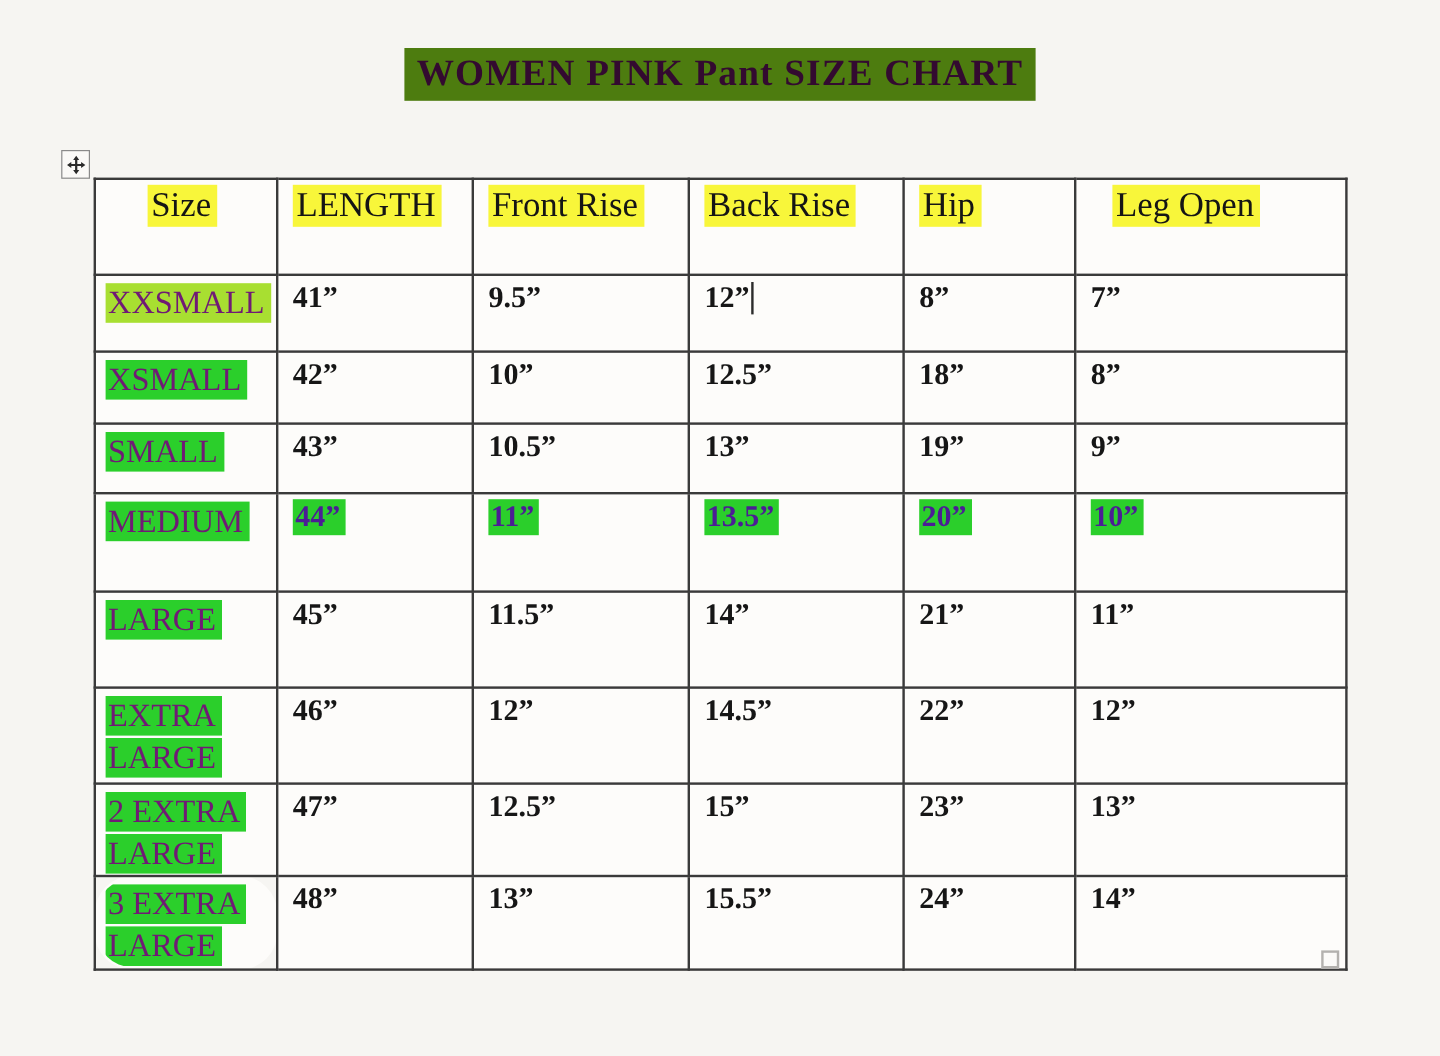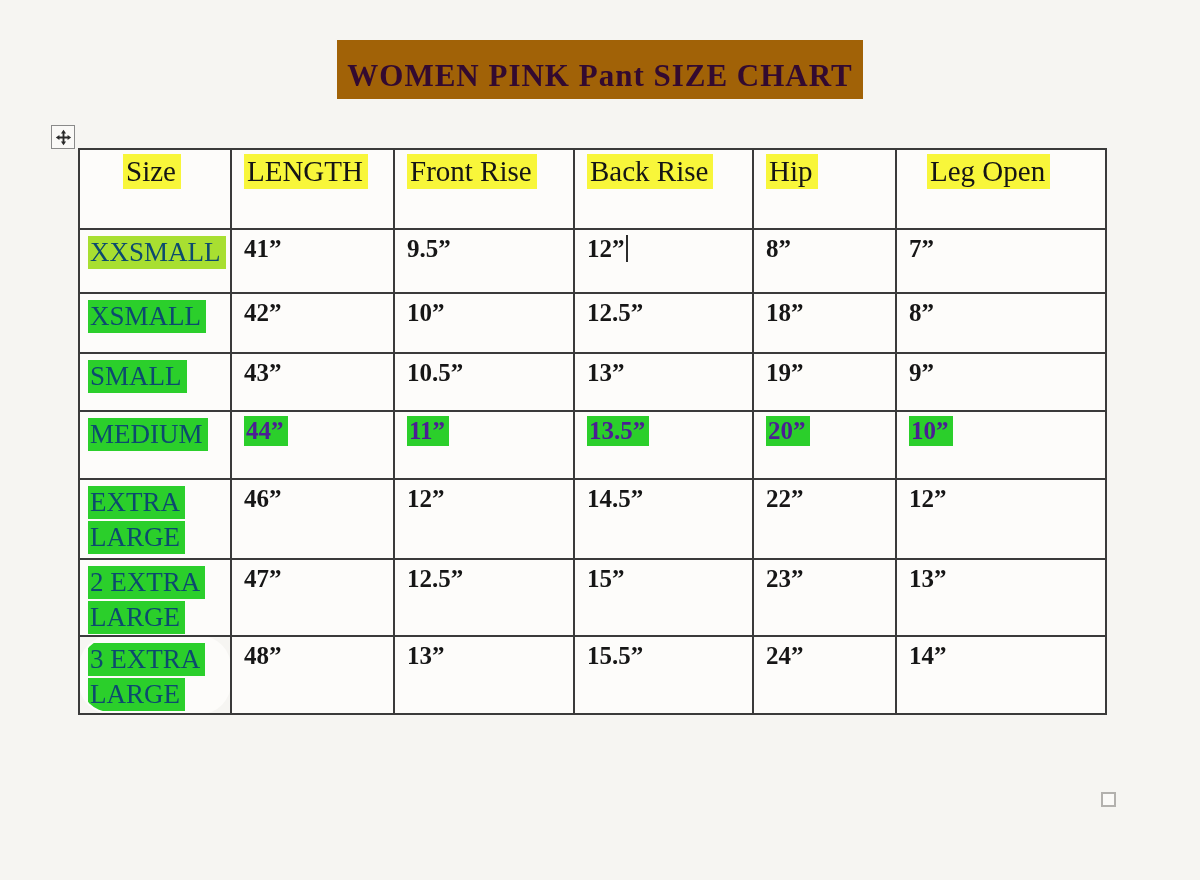--- a/index.html
+++ b/index.html
@@ -12,26 +12,26 @@
   }
   .page { position: absolute; inset: 0; }
 
   
   .title-wrap {
     position: absolute; top: 40px; left: 0; width: 100%;
     text-align: center;
   }
   .title-hl {
     display: inline-block;
-    background: #a16207;
+    background: #4d7c0f;
     color: #330a30;
     font-size: 31px;
     font-weight: bold;
     letter-spacing: 1px;
-    padding: 18px 10px 5px 10px;
+    padding: 3px 10px 5px 10px;
   }
 
   
   .move-handle {
     position: absolute; left: 51px; top: 125px;
     width: 24px; height: 24px;
     background: #faf9f7;
     border: 1px solid #8a8a8a;
     box-sizing: border-box;
     display: flex; align-items: center; justify-content: center;
@@ -71,21 +71,21 @@
   }
   th.col-head.center { text-align: center; padding-left: 6px; }
   th.col-head .hl-yellow {
     background: #f8f63a;
     padding: 1px 5px 2px 3px;
   }
   th.col-head .indent { margin-left: 18px; }
 
   td.size-name {
     font-size: 27px;
-    color: #0c4a6e;
+    color: #701a75;
     line-height: 1.28;
   }
   td.size-name .hl-green {
     background: #2bcf2b;
     padding: 1px 5px 2px 2px;
     -webkit-box-decoration-break: clone;
     box-decoration-break: clone;
   }
   td.size-name .hl-yellow-green {
     background: #a8df31;
@@ -130,21 +130,21 @@
   </div>
 
   <table class="size-chart">
     <thead>
       <tr id="header-row" style="height:80px;">
           <th class="col-head center" style="width: 152px;"><span class="hl-yellow">Size</span></th>
           <th class="col-head" style="width: 163px;"><span class="hl-yellow">LENGTH</span></th>
           <th class="col-head" style="width: 180px;"><span class="hl-yellow">Front Rise</span></th>
           <th class="col-head" style="width: 179px;"><span class="hl-yellow">Back Rise</span></th>
           <th class="col-head" style="width: 143px;"><span class="hl-yellow">Hip</span></th>
-          <th class="col-head" style="width: 210px;"><span class="hl-yellow indent">Leg Open</span></th>
+          <th class="col-head" style="width: 226px;"><span class="hl-yellow indent">Leg Open</span></th>
         </tr>
     </thead>
     <tbody id="table-body">
         <tr style="height: 64px;">
           <td class="size-name" style="padding-left: 8px;"><span class="hl-yellow-green">XXSMALL</span></td>
           <td class="val"><span>41”</span></td>
           <td class="val"><span>9.5”</span></td>
           <td class="val"><span>12”</span><span class="caret"></span></td>
           <td class="val"><span>8”</span></td>
           <td class="val"><span>7”</span></td>
@@ -158,27 +158,35 @@
           <td class="val"><span>8”</span></td>
         </tr>
         <tr style="height: 58px;">
           <td class="size-name" style="padding-left: 8px;"><span class="hl-green">SMALL</span></td>
           <td class="val"><span>43”</span></td>
           <td class="val"><span>10.5”</span></td>
           <td class="val"><span>13”</span></td>
           <td class="val"><span>19”</span></td>
           <td class="val"><span>9”</span></td>
         </tr>
-        <tr style="height: 68px;">
+        <tr style="height: 82px;">
           <td class="size-name" style="padding-left: 8px;"><span class="hl-green">MEDIUM</span></td>
           <td class="val"><span class="hl-green">44”</span></td>
           <td class="val"><span class="hl-green">11”</span></td>
           <td class="val"><span class="hl-green">13.5”</span></td>
           <td class="val"><span class="hl-green">20”</span></td>
           <td class="val"><span class="hl-green">10”</span></td>
+        </tr>
+        <tr style="height: 80px;">
+          <td class="size-name" style="padding-left: 8px;"><span class="hl-green">LARGE</span></td>
+          <td class="val"><span>45”</span></td>
+          <td class="val"><span>11.5”</span></td>
+          <td class="val"><span>14”</span></td>
+          <td class="val"><span>21”</span></td>
+          <td class="val"><span>11”</span></td>
         </tr>
         <tr style="height: 80px; border-radius: 19px;">
           <td class="size-name" style="padding-left: 8px;"><span class="hl-green">EXTRA LARGE</span></td>
           <td class="val"><span>46”</span></td>
           <td class="val"><span>12”</span></td>
           <td class="val"><span>14.5”</span></td>
           <td class="val"><span>22”</span></td>
           <td class="val"><span>12”</span></td>
         </tr>
         <tr style="height: 77px;">

